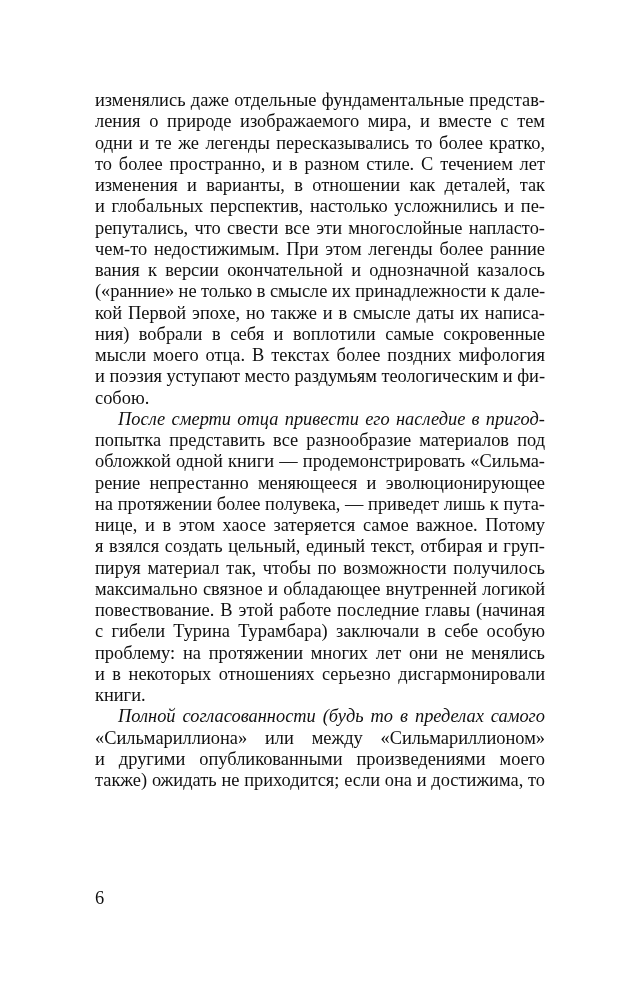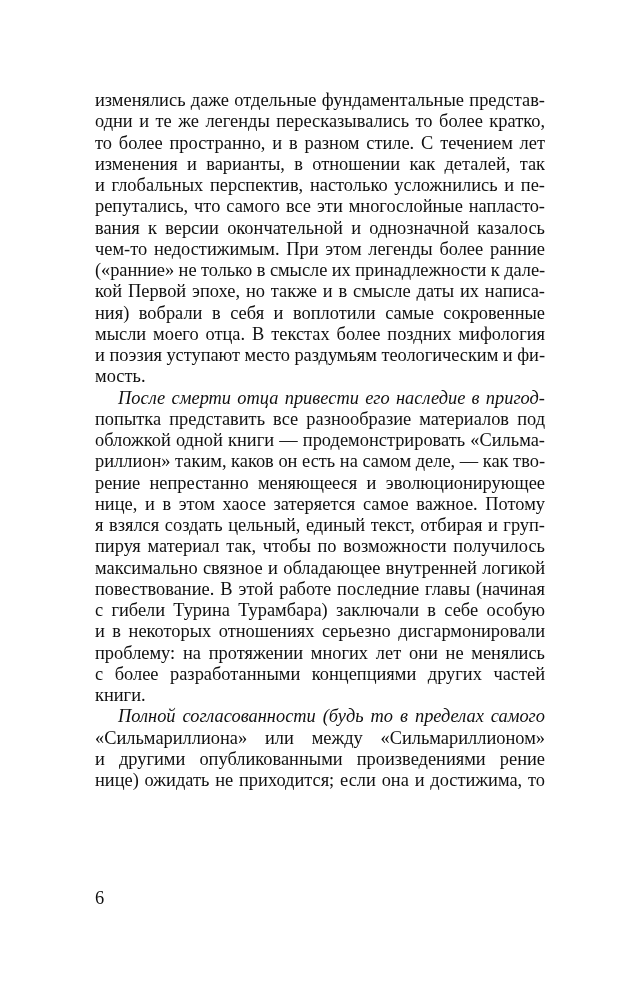--- a/index.html
+++ b/index.html
@@ -50,52 +50,52 @@
     line-height: 21.25px;
   }
 </style>
 </head>
 <body>
 
 <div class="page">
   <div class="text-block">
       <div class="paragraph">
         <div class="line">изменялись даже отдельные фундаментальные представ-</div>
+        <div class="line">ления о природе изображаемого мира, и вместе с тем</div>
         <div class="line">одни и те же легенды пересказывались то более кратко,</div>
         <div class="line">то более пространно, и в разном стиле. С течением лет</div>
         <div class="line">изменения и варианты, в отношении как деталей, так</div>
         <div class="line">и глобальных перспектив, настолько усложнились и пе-</div>
-        <div class="line">репутались, что самого все эти многослойные напласто-</div>
+        <div class="line">репутались, что свести все эти многослойные напласто-</div>
+        <div class="line">чем-то недостижимым. При этом легенды более ранние</div>
         <div class="line">вания к версии окончательной и однозначной казалось</div>
-        <div class="line">чем-то недостижимым. При этом легенды более ранние</div>
         <div class="line" style="letter-spacing: -0.056px;">(«ранние» не только в смысле их принадлежности к дале-</div>
         <div class="line">кой Первой эпохе, но также и в смысле даты их написа-</div>
         <div class="line">ния) вобрали в себя и воплотили самые сокровенные</div>
         <div class="line">мысли моего отца. В текстах более поздних мифология</div>
         <div class="line" style="letter-spacing: -0.038px;">и поэзия уступают место раздумьям теологическим и фи-</div>
-        <div class="line para-end">мость.</div>
+        <div class="line para-end">собою.</div>
       </div>
       <div class="paragraph">
         <div class="line first-indent">После смерти отца привести его наследие в пригод-</div>
         <div class="line">попытка представить все разнообразие материалов под</div>
         <div class="line">обложкой одной книги — продемонстрировать «Сильма-</div>
-        <div class="line">риллион» таким, каков он есть на самом деле, — как тво-</div>
         <div class="line">рение непрестанно меняющееся и эволюционирующее</div>
+        <div class="line">на протяжении более полувека, — приведет лишь к пута-</div>
         <div class="line">нице, и в этом хаосе затеряется самое важное. Потому</div>
         <div class="line">я взялся создать цельный, единый текст, отбирая и груп-</div>
         <div class="line">пируя материал так, чтобы по возможности получилось</div>
         <div class="line">максимально связное и обладающее внутренней логикой</div>
         <div class="line">повествование. В этой работе последние главы (начиная</div>
         <div class="line">с гибели Турина Турамбара) заключали в себе особую</div>
+        <div class="line">проблему: на протяжении многих лет они не менялись</div>
         <div class="line">и в некоторых отношениях серьезно дисгармонировали</div>
-        <div class="line">проблему: на протяжении многих лет они не менялись</div>
-        <div class="line">с более разработанными концепциями других частей</div>
         <div class="line para-end">книги.</div>
       </div>
       <div class="paragraph">
         <div class="line first-indent">Полной согласованности (будь то в пределах самого</div>
         <div class="line">«Сильмариллиона» или между «Сильмариллионом»</div>
-        <div class="line">и другими опубликованными произведениями рение</div>
-        <div class="line">нице) ожидать не приходится; если она и достижима, то</div>
+        <div class="line">и другими опубликованными произведениями моего</div>
+        <div class="line">также) ожидать не приходится; если она и достижима, то</div>
       </div>
     </div>
   <div class="page-number">6</div>
 </div>
 
 </body></html>

